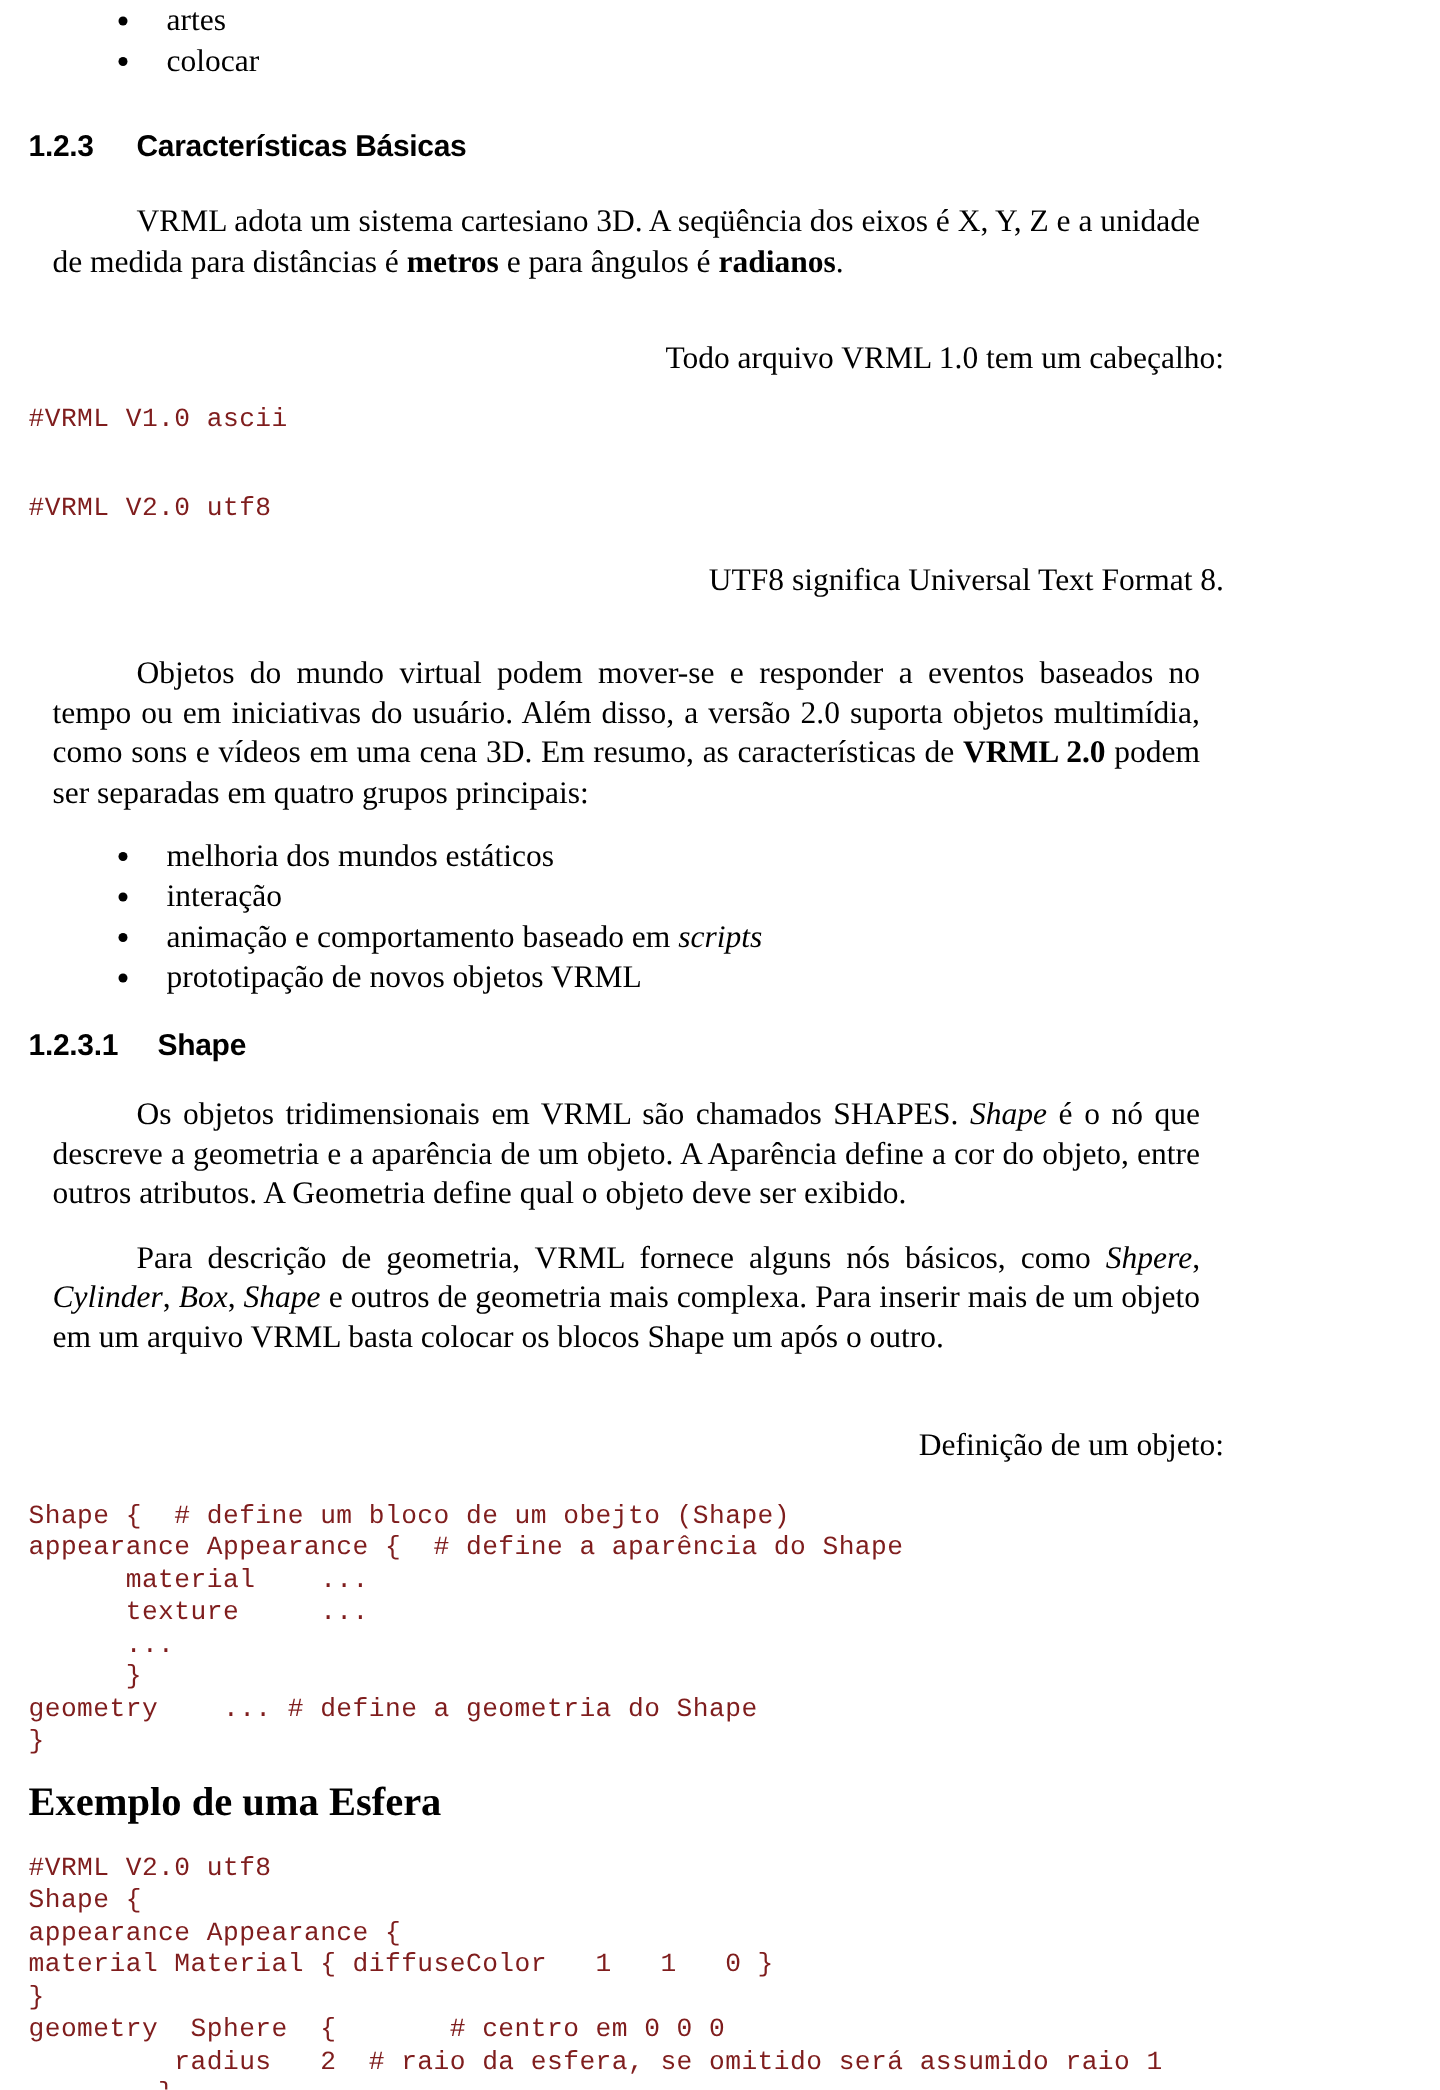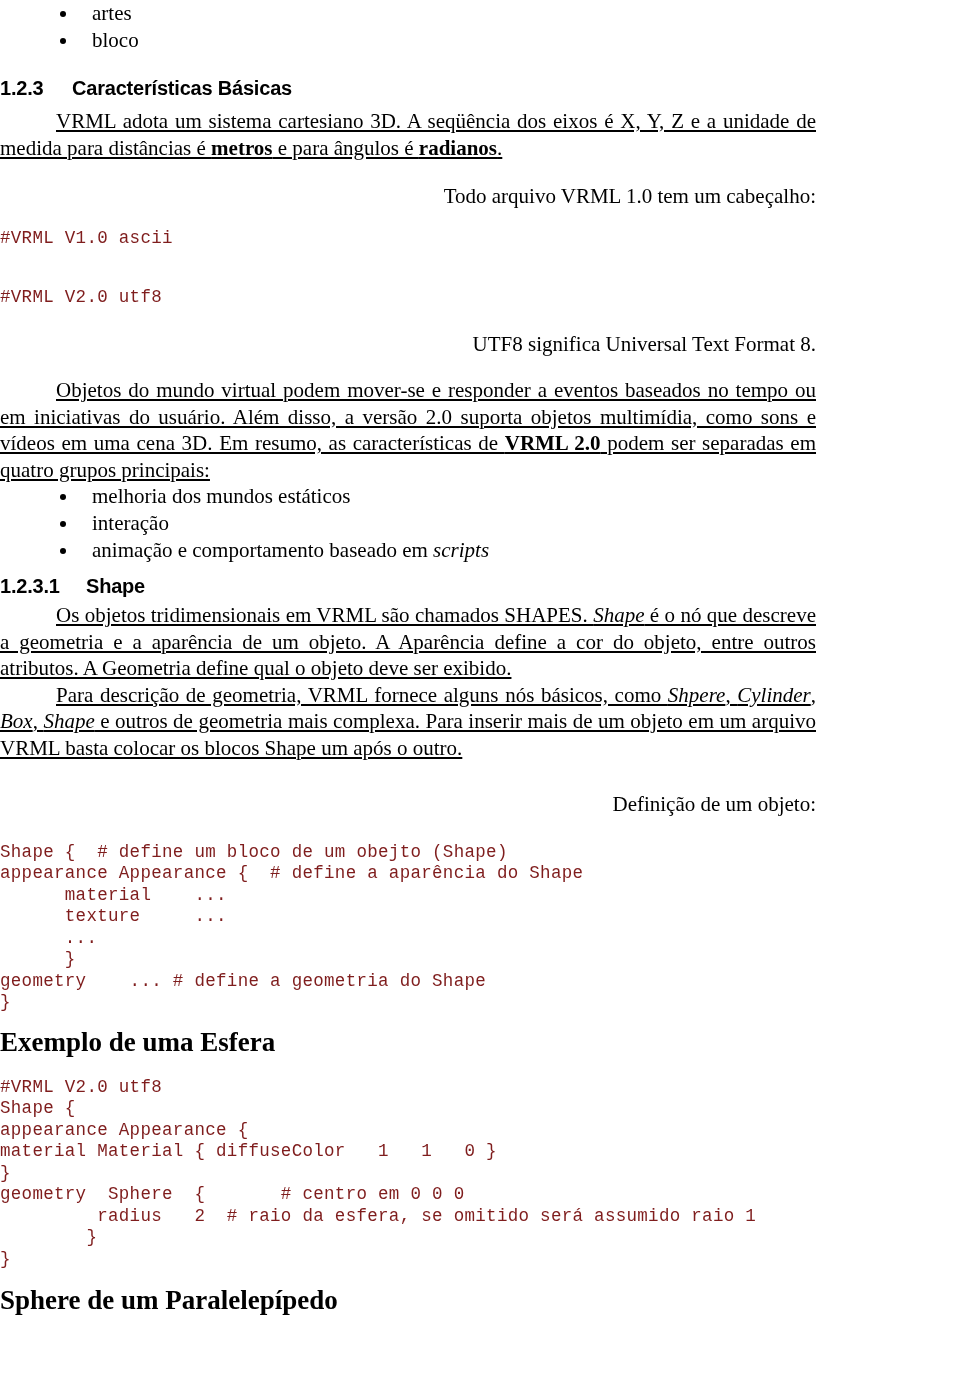--- a/index.html
+++ b/index.html
@@ -13,21 +13,21 @@
     position: relative;
     overflow: hidden;
     font-family: "Liberation Serif", "DejaVu Serif", serif;
     color: #000000;
   }
   .page {
     position: relative;
     width: 824px;
     height: 1393px;
     box-sizing: border-box;
-    padding: 0 8px 0 0;
+    padding: 0 8px 0 19px;
   }
 
   
   .bullet-list {
     list-style: none;
     margin: 0;
     padding: 0;
   }
   .bullet-list li {
     position: relative;
@@ -48,38 +48,37 @@
 
   
   .h-num {
     font-family: "Liberation Sans", "DejaVu Sans", sans-serif;
     font-weight: bold;
     font-size: 20px;
     line-height: 24px;
     letter-spacing: -0.2px;
     white-space: pre;
   }
-  .h-num .num { display: inline-block; min-width: 72px; }
+  .h-num .num { display: inline-block; min-width: 72px; margin-top: 10px; }
   .h-num.sub .num { display: inline-block; min-width: 86px; }
 
   .h-bold-serif {
     font-family: "Liberation Serif", "DejaVu Serif", serif;
     font-weight: bold;
     font-size: 27px;
     line-height: 25px;
   }
 
   
   p.body {
-    margin: 0;
+    margin: 16px;
     font-size: 21px;
     line-height: 26.5px;
     text-align: justify;
     text-justify: inter-word;
-    text-decoration: underline;
   }
   p.body.indent { text-indent: 56px; }
   p.plain {
     margin: 0;
     font-size: 21px;
     line-height: 26.5px;
     text-align: right;
   }
   p.plain.indent { padding-left: 60px; }
 
@@ -113,21 +112,21 @@
 
 <div class="page">
 
   <ul class="bullet-list">
     <li>
       <span class="bullet-dot"></span>
       <span>artes</span>
     </li>
     <li>
       <span class="bullet-dot"></span>
-      <span>bloco</span>
+      <span>colocar</span>
     </li>
   </ul>
 
   <div class="sp-22"></div>
 
   <div class="h-num"><span class="num">1.2.3</span><span>Características Básicas</span></div>
 
   <div class="sp-8"></div>
 
   <p class="body indent">VRML adota um sistema cartesiano 3D. A seqüência dos eixos é X, Y, Z e a unidade de medida para distâncias é <b>metros</b> e para ângulos é <b>radianos</b>.</p>
@@ -160,20 +159,24 @@
       <span class="bullet-dot"></span>
       <span>melhoria dos mundos estáticos</span>
     </li>
     <li>
       <span class="bullet-dot"></span>
       <span>interação</span>
     </li>
     <li>
       <span class="bullet-dot"></span>
       <span>animação e comportamento baseado em <i>scripts</i></span>
+    </li>
+    <li>
+      <span class="bullet-dot"></span>
+      <span>prototipação de novos objetos VRML</span>
     </li>
   </ul>
 
   <div class="sp-10"></div>
 
   <div class="h-num sub"><span class="num">1.2.3.1</span><span>Shape</span></div>
 
   <div class="sp-4"></div>
 
   <p class="body indent">Os objetos tridimensionais em VRML são chamados SHAPES. <i>Shape</i> é o nó que descreve a geometria e a aparência de um objeto. A Aparência define a cor do objeto, entre outros atributos. A Geometria define qual o objeto deve ser exibido.</p>

